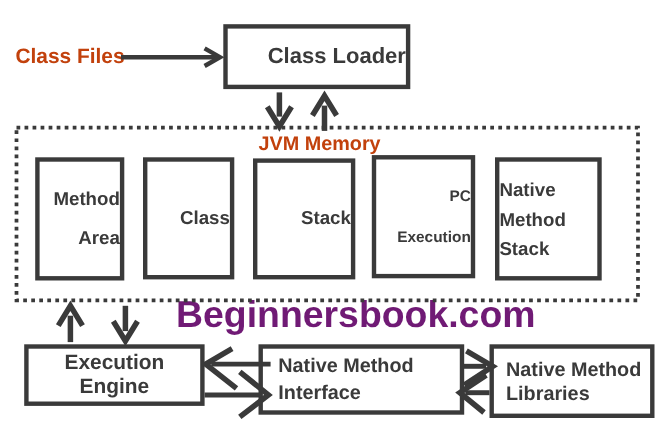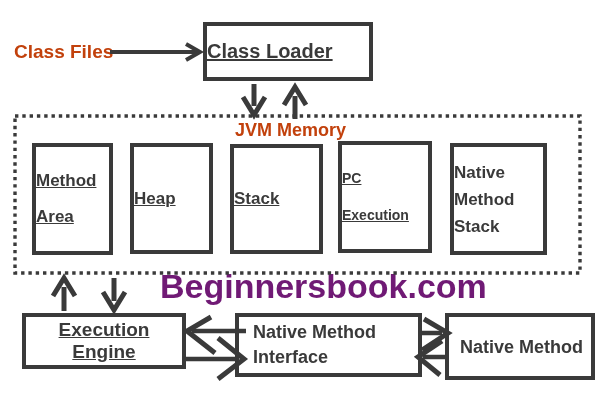--- a/index.html
+++ b/index.html
@@ -14,21 +14,21 @@
     font-size:34px;font-weight:bold;color:#701a75;
     letter-spacing:0px;white-space:nowrap;z-index:1;
   }
   .box{
     position:absolute;box-sizing:border-box;
     border:4px solid #3a3a3a;background:#ffffff;
     font-weight:bold;color:#3a3a3a;
     display:flex;flex-direction:column;justify-content:center;
     z-index:3;
   }
-  .centerline{align-items:flex-start;text-align:center;text-decoration:underline;}
+  .centerline{align-items:flex-end;text-align:center;}
   .label{font-weight:bold;color:#c2410c;position:absolute;z-index:3;white-space:nowrap;}
   .arrows{position:absolute;left:0;top:0;z-index:4;pointer-events:none;}
   
   .class-loader{left:203px;top:22px;width:170px;height:59px;font-size:20px;}
   .method-area{left:32px;top:143px;width:81px;height:112px;font-size:17px;line-height:36px;}
   .heap{left:130px;top:143px;width:83px;height:111px;font-size:17px;}
   .stack{left:230px;top:144px;width:93px;height:110px;font-size:17px;}
   .pc-registers{left:338px;top:141px;width:94px;height:112px;font-size:14px;line-height:37px;}
   .native-method-stack{left:450px;top:143px;width:97px;height:112px;font-size:17px;line-height:27px;align-items:flex-start;text-align:left;padding-left:0;}
   .execution-engine{left:22px;top:313px;width:164px;height:56px;font-size:19px;}
@@ -50,21 +50,21 @@
   <div class="box class-loader centerline">
     <div>Class Loader</div>
   </div>
 
   <div class="box method-area centerline">
     <div>Method</div>
     <div>Area</div>
   </div>
 
   <div class="box heap centerline">
-    <div>Heap</div>
+    <div>Class</div>
   </div>
 
   <div class="box stack centerline">
     <div>Stack</div>
   </div>
 
   <div class="box pc-registers centerline">
     <div>PC</div>
     <div>Execution</div>
   </div>
@@ -79,20 +79,21 @@
     <div>Execution Engine</div>
   </div>
 
   <div class="box native-method-interface">
     <div>Native Method</div>
     <div>Interface</div>
   </div>
 
   <div class="box native-method-libraries">
     <div>Native Method</div>
+    <div>Libraries</div>
   </div>
 
   <svg class="arrows" width="600" height="400" viewBox="0 0 600 400">
 
     <rect x="15" y="116" width="565" height="157" fill="none" stroke="#3a3a3a" stroke-width="3.4" stroke-dasharray="3.4 3.9"></rect>
 
     <g stroke="#3a3a3a" fill="none">
       <path d="M110,52 H197" stroke-width="4"></path>
       <path d="M186,44 L200,52 L186,60" stroke-width="4"></path>
     </g>

